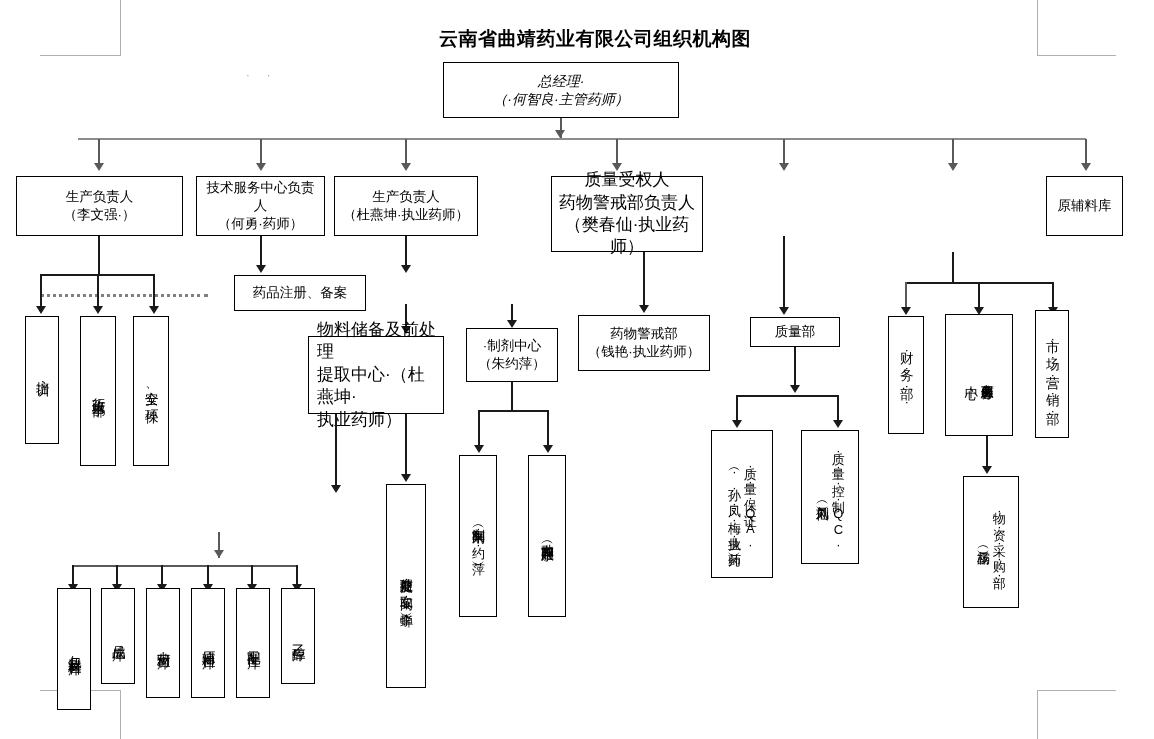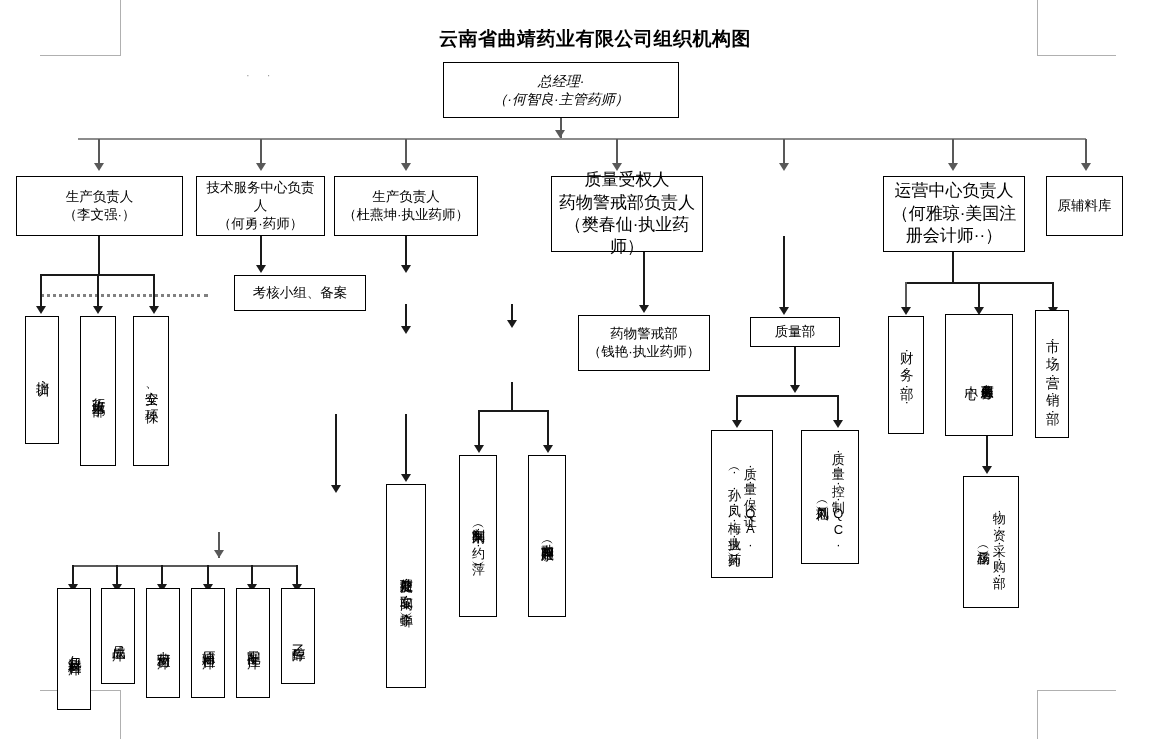--- a/index.html
+++ b/index.html
@@ -140,51 +140,54 @@
 
   <div class="box" style="left:16px;  top:176px; width:167px; height:60px;">生产负责人
 （李文强·）</div>
   <div class="box" style="left:196px; top:176px; width:129px; height:60px;">技术服务中心负责人
 （何勇·药师）</div>
   <div class="box" style="left:334px; top:176px; width:144px; height:60px;">生产负责人
 （杜燕坤·执业药师）</div>
   <div class="box small" style="left:551px; top:176px; width:152px; height:76px;">质量受权人
 药物警戒部负责人
 （樊春仙·执业药师）</div>
-  <div class="box small" style="left:883px; top:176px; width:142px; height:76px;">运营中心负责人
-（何雅琼·美国注册会计师··）</div>
   <div class="box" style="left:1046px;top:176px; width:77px;  height:60px;">原辅料库</div>
 
   <div class="ln" style="left:98px; top:236px; width:1.6px; height:38px;"></div>
   <div class="ln" style="left:40px; top:274px; width:114px; height:1.6px;"></div>
   <div class="dotline" style="left:40px; top:294px; width:168px;"></div>
 
   <div class="ln" style="left:40px;  top:274px; width:1.6px; height:34px;"></div>
   <div class="arrow" style="left:36px;  top:306px;"></div>
   <div class="ln" style="left:97px;  top:274px; width:1.6px; height:34px;"></div>
   <div class="arrow" style="left:93px;  top:306px;"></div>
   <div class="ln" style="left:153px; top:274px; width:1.6px; height:34px;"></div>
   <div class="arrow" style="left:149px; top:306px;"></div>
 
   <div class="vbox" style="left:25px; top:316px; width:34px; height:128px;">培训·</div>
   <div class="vbox" style="left:80px; top:316px; width:36px; height:150px;">行政人事部</div>
   <div class="vbox" style="left:133px;top:316px; width:36px; height:150px;">安全、环保</div>
 
   <div class="ln" style="left:260px; top:236px; width:1.6px; height:32px;"></div>
   <div class="arrow" style="left:256px; top:265px;"></div>
-  <div class="box" style="left:234px; top:275px; width:132px; height:36px;">考核小组、备案</div>
+  <div class="box" style="left:234px; top:275px; width:132px; height:36px;">药品注册、备案</div>
 
   <div class="ln" style="left:405px; top:236px; width:1.6px; height:32px;"></div>
   <div class="arrow" style="left:401px; top:265px;"></div>
 
   <div class="ln" style="left:405px; top:304px; width:1.6px; height:26px;"></div>
   <div class="arrow" style="left:401px; top:326px;"></div>
   <div class="ln" style="left:511px; top:304px; width:1.6px; height:20px;"></div>
   <div class="arrow" style="left:507px; top:320px;"></div>
 
+  <div class="box small" style="left:308px; top:336px; width:136px; height:78px; text-align:left; justify-content:flex-start; padding-left:8px;">物料储备及前处理
+提取中心·（杜燕坤·
+执业药师）</div>
+  <div class="box" style="left:466px; top:328px; width:92px;  height:54px;">·制剂中心
+（朱约萍）</div>
 
   <div class="ln" style="left:335px; top:414px; width:1.6px; height:74px;"></div>
   <div class="arrow" style="left:331px; top:485px;"></div>
   <div class="ln" style="left:405px; top:414px; width:1.6px; height:62px;"></div>
   <div class="arrow" style="left:401px; top:474px;"></div>
 
   <div class="vbox tight" style="left:386px; top:484px; width:40px; height:204px;">前处理及提·取车间·（李蝉）</div>
 
   <div class="ln" style="left:511px; top:382px; width:1.6px; height:28px;"></div>
   <div class="ln" style="left:478px; top:410px; width:70px; height:1.6px;"></div>

